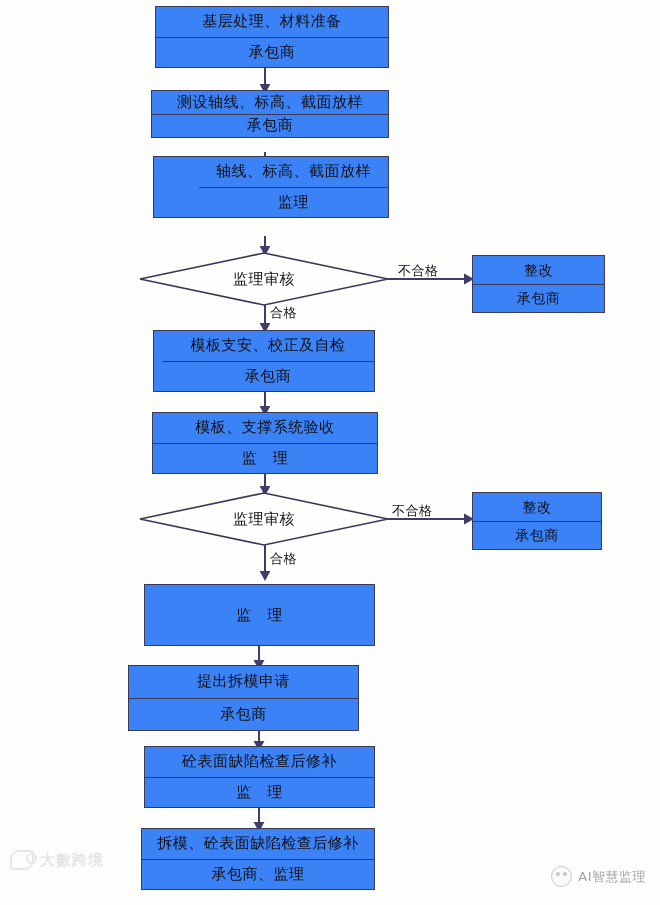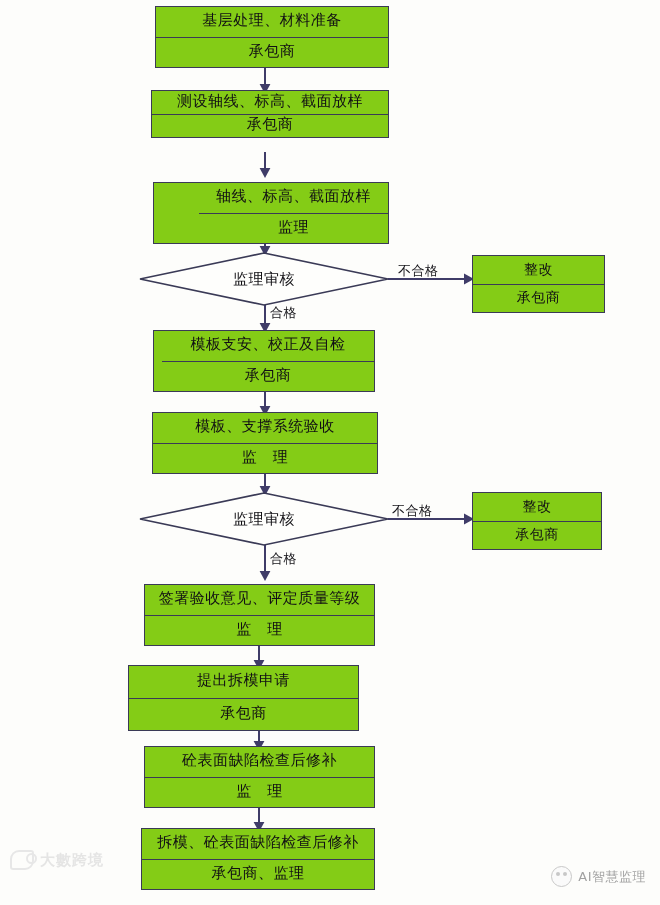--- a/index.html
+++ b/index.html
@@ -14,24 +14,23 @@
     background: #fdfdfb;
     overflow: hidden;
     font-family: "DejaVu Sans", "Liberation Sans", sans-serif;
   }
 
   
   .node {
     position: absolute;
     box-sizing: border-box;
     border: 1.6px solid #3a3a56;
-    background: #84cc16;
+    background: #3b82f6;
     display: flex;
     flex-direction: column;
-    font-family: Liberation Mono, monospace;
   }
   .node .cell {
     flex: 1 1 50%;
     display: flex;
     align-items: center;
     justify-content: center;
     font-size: 15px;
     color: #111014;
     letter-spacing: 0.5px;
     line-height: 1;
@@ -233,21 +232,21 @@
   <div class="node" style="left:155px; top:6px; width:234px; height:62px;">
     <div class="cell top">基层处理、材料准备</div>
     <div class="cell">承包商</div>
   </div>
 
   <div class="node" style="left:151px; top:90px; width:238px; height:48px;">
     <div class="cell top">测设轴线、标高、截面放样</div>
     <div class="cell">承包商</div>
   </div>
 
-  <div class="node" style="left:153px; top:182px; width:236px; height:62px;padding-left:45px;">
+  <div class="node" style="left:153px; top:156px; width:236px; height:62px;padding-left:45px;">
     <div class="cell top">轴线、标高、截面放样</div>
     <div class="cell">监理</div>
   </div>
 
   <div class="diamond" style="left:139px; top:252px; width:250px; height:54px;">
     <svg width="250" height="54" viewBox="0 0 250 54">
       <polygon points="125,1 249,27 125,53 1,27" fill="#fefefc" stroke="#3a3a56" stroke-width="1.6"></polygon>
     </svg>
     <div class="dlabel">监理审核</div>
   </div>
@@ -273,21 +272,20 @@
     </svg>
     <div class="dlabel">监理审核</div>
   </div>
 
   <div class="node small" style="left:472px; top:492px; width:130px; height:58px;">
     <div class="cell top">整改</div>
     <div class="cell">承包商</div>
   </div>
 
   <div class="node" style="left:144px; top:584px; width:231px; height:62px;">
-    <div class="cell top">签署验收意见、评定质量等级</div>
     <div class="cell">监　理</div>
   </div>
 
   <div class="node" style="left:128px; top:665px; width:231px; height:66px;">
     <div class="cell top">提出拆模申请</div>
     <div class="cell">承包商</div>
   </div>
 
   <div class="node" style="left:144px; top:746px; width:231px; height:62px;">
     <div class="cell top">砼表面缺陷检查后修补</div>

